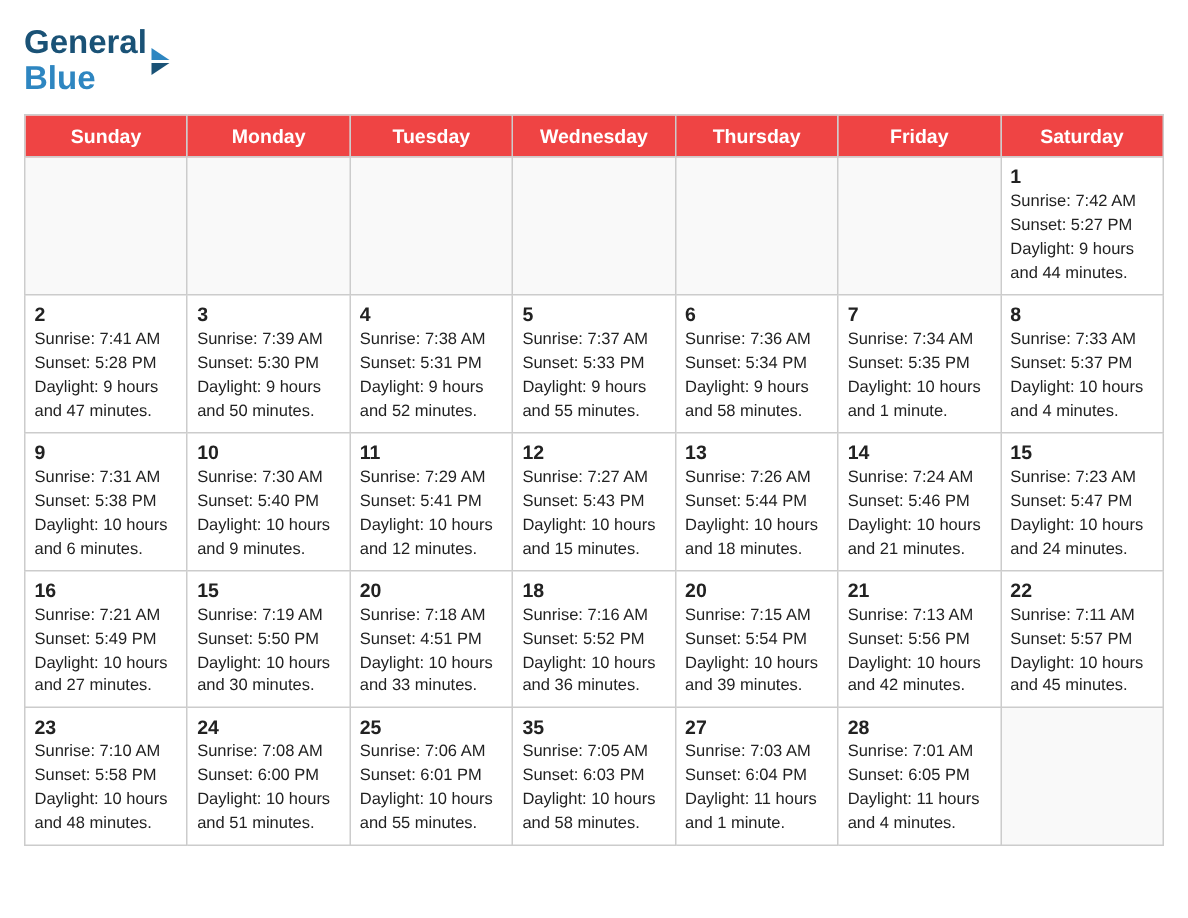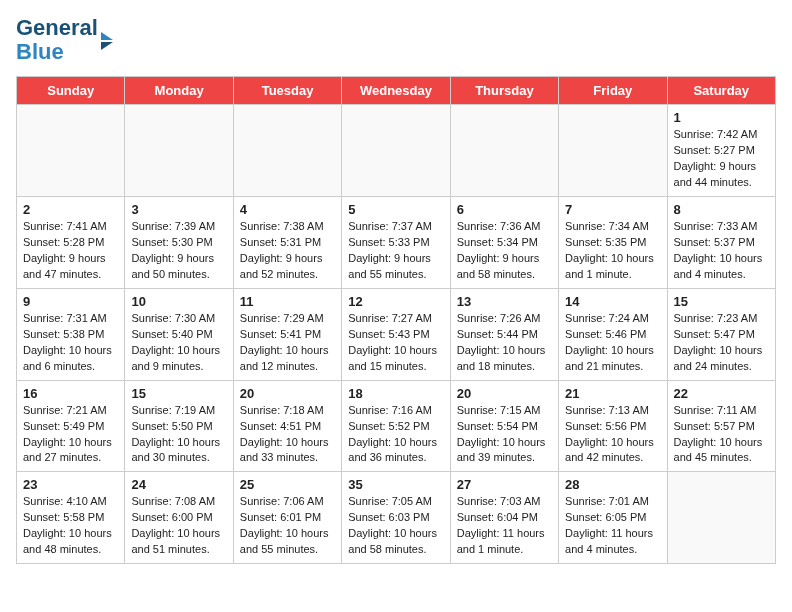--- a/index.html
+++ b/index.html
@@ -255,21 +255,21 @@
         <td>
           <span class="day-number">22</span>
           <div class="day-info">Sunrise: 7:11 AM
 Sunset: 5:57 PM
 Daylight: 10 hours and 45 minutes.</div>
         </td>
       </tr>
       <tr>
         <td>
           <span class="day-number">23</span>
-          <div class="day-info">Sunrise: 4:10 AM
+          <div class="day-info">Sunrise: 7:10 AM
 Sunset: 5:58 PM
 Daylight: 10 hours and 48 minutes.</div>
         </td>
         <td>
           <span class="day-number">24</span>
           <div class="day-info">Sunrise: 7:08 AM
 Sunset: 6:00 PM
 Daylight: 10 hours and 51 minutes.</div>
         </td>
         <td>

